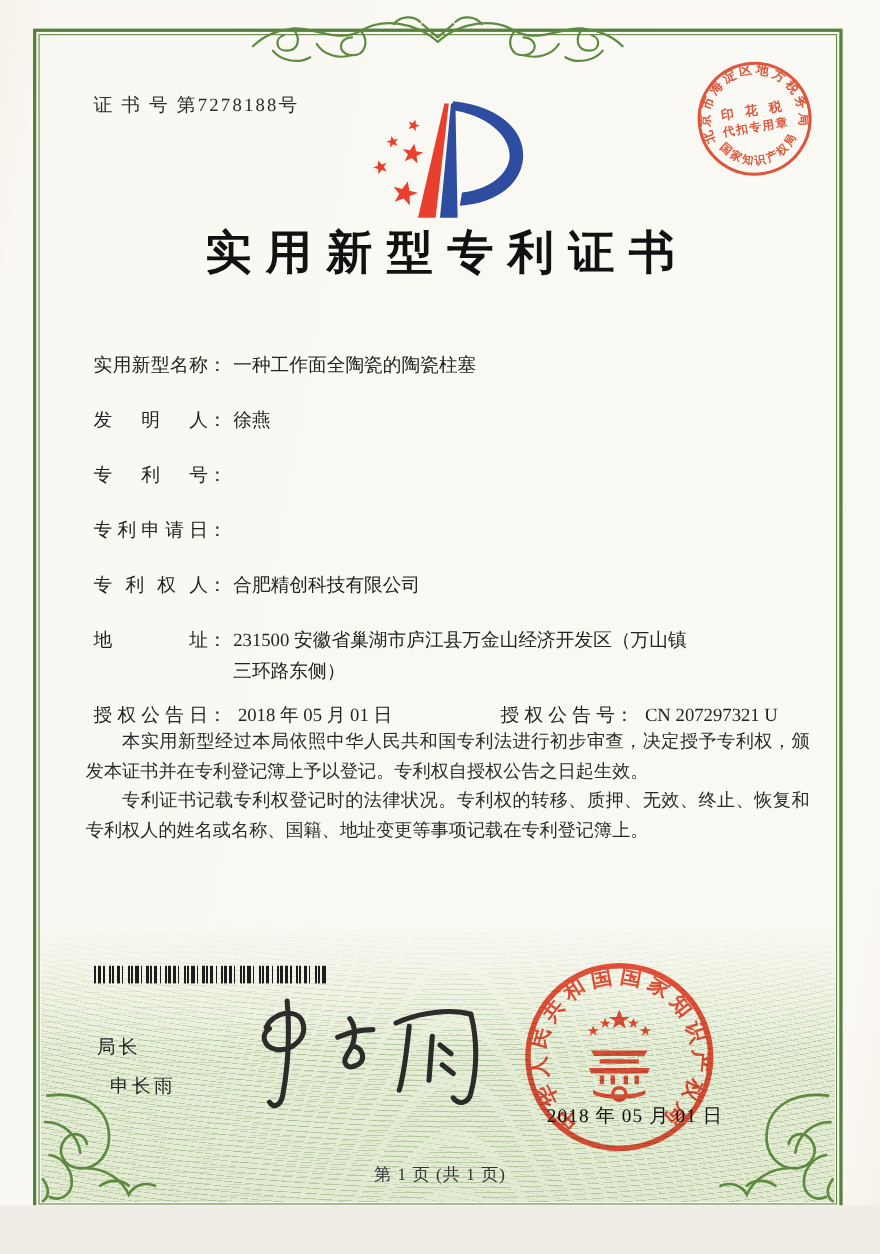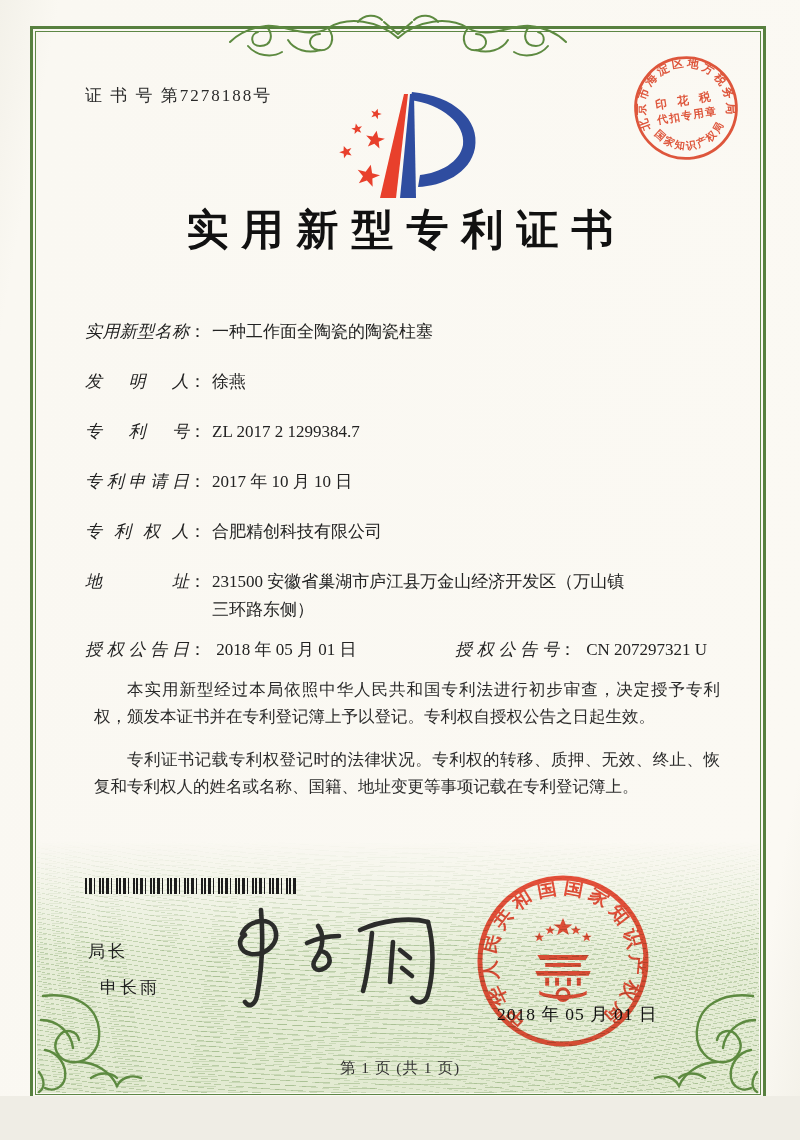--- a/index.html
+++ b/index.html
@@ -43,33 +43,33 @@
   .logo{position:absolute;left:324px;top:86px;}
   .title{
     position:absolute;left:0;right:0;top:202px;text-align:center;
     font-size:42px;font-weight:bold;color:#111;letter-spacing:13px;text-indent:13px;margin:0;
   }
   
   .fields{position:absolute;left:85px;top:318px;width:650px;font-size:17px;color:#222;}
   .frow{display:flex;line-height:28px;margin-bottom:22px;align-items:flex-start;}
   .flabel{
     display:inline-block;width:104px;flex:0 0 104px;
-    text-align:justify;text-align-last:justify;font-style:italic;
+    text-align:justify;text-align-last:justify;
   }
   .fcolon{flex:0 0 auto;}
   .fvalue{margin-left:6px;}
   .frow.addr{margin-bottom:12px;}
   .pair{display:flex;}
   .pair-left{flex:0 0 370px;}
   
   .body-text{
     position:absolute;left:78px;top:660px;width:658px;
     font-size:16.5px;line-height:27px;color:#2b2b2b;text-align:justify;
   }
-  .body-text p{margin:16px;text-indent:2em;}
+  .body-text p{margin:0;text-indent:2em;}
   
   .barcode{
     position:absolute;left:85px;top:878px;width:212px;height:16px;
     background:repeating-linear-gradient(90deg,
       #1c1c1c 0 2px,transparent 2px 4px,
       #1c1c1c 4px 7px,transparent 7px 9px,
       #1c1c1c 9px 10px,transparent 10px 14px,
       #1c1c1c 14px 16px,transparent 16px 17px);
   }
   .sig-title{position:absolute;left:88px;top:940px;font-size:17px;color:#222;
@@ -170,27 +170,25 @@
 
     <div class="frow">
       <span class="flabel">发明人</span>
         <span class="fcolon">：</span>
       <span class="fvalue">徐燕</span>
     </div>
 
     <div class="frow">
       <span class="flabel">专利号</span>
         <span class="fcolon">：</span>
-      <span class="fvalue">ZL 2017 2 1299384.7</span>
     </div>
 
     <div class="frow">
       <span class="flabel">专利申请日</span>
         <span class="fcolon">：</span>
-      <span class="fvalue">2017 年 10 月 10 日</span>
     </div>
 
     <div class="frow">
       <span class="flabel">专利权人</span>
         <span class="fcolon">：</span>
       <span class="fvalue">合肥精创科技有限公司</span>
     </div>
 
     <div class="frow addr">
       <span class="flabel">地址</span>

